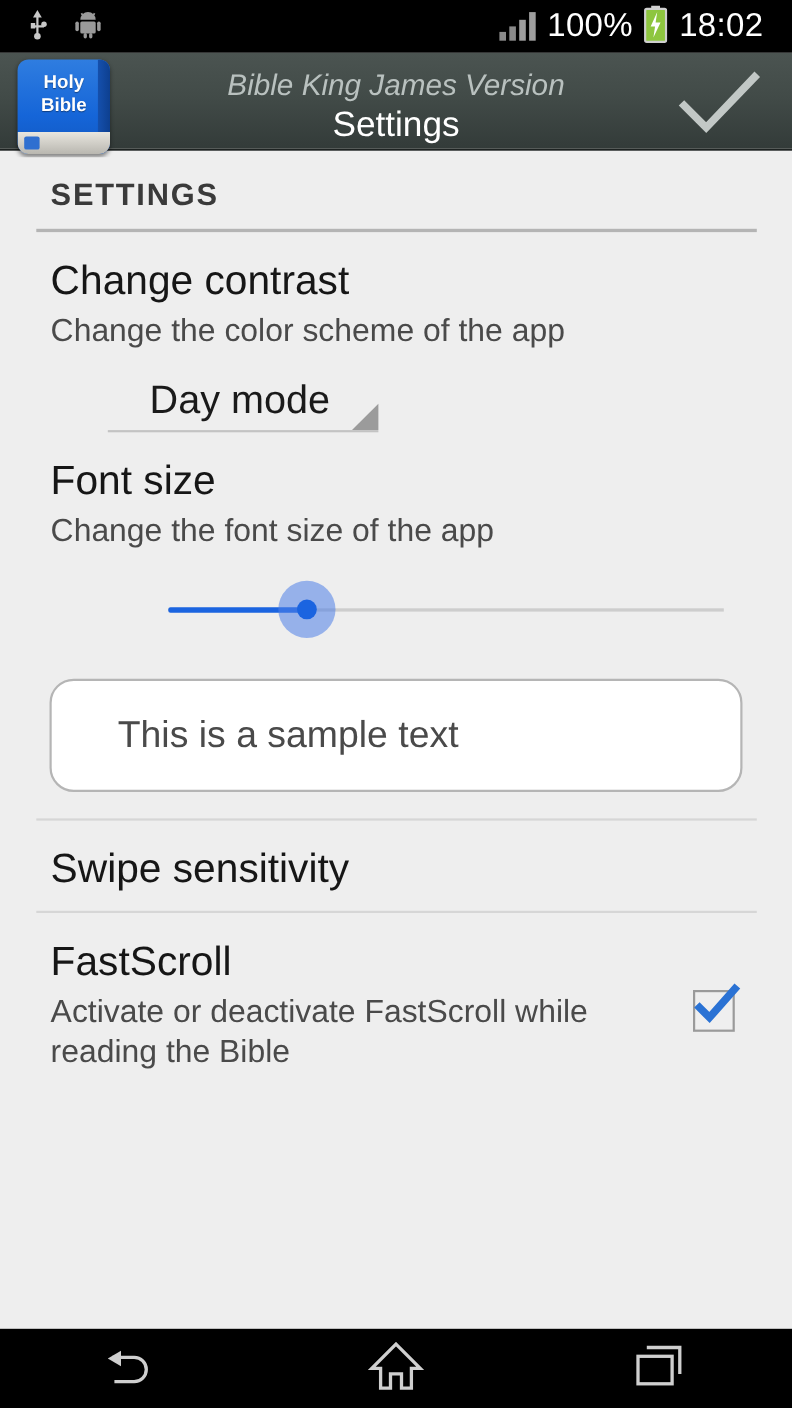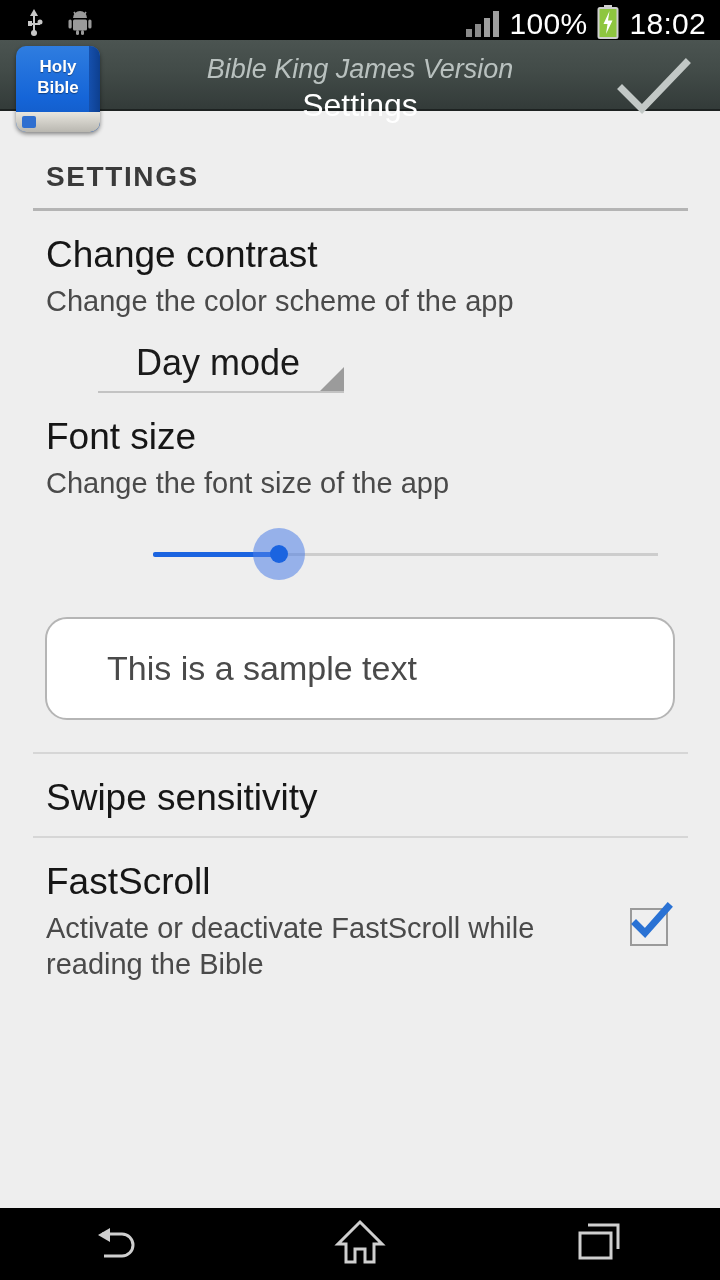--- a/index.html
+++ b/index.html
@@ -11,32 +11,32 @@
     overflow:hidden;
     position:relative;
   }
 
   
   #status-bar{
     position:absolute; left:0; top:0; width:720px; height:48px;
     background:#000; display:flex; align-items:center;
   }
   #status-left{ display:flex; align-items:center; gap:22px; padding-left:24px; }
-  #status-right{ margin-left:auto; display:flex; align-items:center; gap:10px; padding-right:14px; }
+  #status-right{ margin-left:auto; display:flex; align-items:center; gap:10px; padding-right:26px; }
   .sb-text{ color:#fff; font-size:30px; letter-spacing:0.3px; line-height:1; }
   #signal-icon{ display:flex; align-items:flex-end; gap:3px; height:26px; }
   #signal-icon i{ display:block; width:6px; background:#8a8a8a; }
   #signal-icon i:nth-child(1){ height:8px; }
   #signal-icon i:nth-child(2){ height:13px; }
   #signal-icon i:nth-child(3){ height:19px; background:#9e9e9e; }
   #signal-icon i:nth-child(4){ height:26px; background:#9e9e9e; }
 
   
   #action-bar{
-    position:absolute; left:0; top:40px; width:720px; height:71px;
+    position:absolute; left:0; top:48px; width:720px; height:89px;
     background:linear-gradient(to bottom,#4b5451 0%,#424b48 45%,#333b39 100%);
     border-bottom:2px solid #1d2221;
   }
   #app-icon{
     position:absolute; left:16px; top:6px; width:84px; height:86px;
     border-radius:10px; overflow:hidden;
     background:linear-gradient(to bottom,#2f7de0 0%,#1565d8 60%,#1157c0 100%);
     box-shadow:0 2px 4px rgba(0,0,0,.45);
   }
   #app-icon .spine{ position:absolute; right:0; top:0; width:11px; height:100%;
@@ -79,21 +79,21 @@
     border-radius:50%; background:#1b64e0; }
 
   
   .spinner{ position:relative; margin:22px 0 0 52px; display:inline-block; min-width:228px; }
   .spinner .val{ color:#1a1a1a; font-size:36px; line-height:44px; padding:0 44px 6px 38px; display:block; }
   .spinner .rule{ height:2px; background:#c3c3c3; width:100%; }
   .spinner .arrow{ position:absolute; right:0; bottom:2px; width:0; height:0;
     border-left:24px solid transparent; border-bottom:24px solid #9b9b9b; }
 
   
-  #sample-text-box{ margin:22px 45px 8px 45px; height:103px; background:#ffffff;
+  #sample-text-box{ margin:22px 45px 0 45px; height:103px; background:#ffffff;
     border:2px solid #b5b5b5; border-radius:22px; display:flex; align-items:center; }
   #sample-text-box .txt{ color:#4a4a4a; font-size:34px; padding-left:60px; }
 
   
   #fastscroll-checkbox{ position:absolute; right:46px; top:64px; width:48px; height:48px; }
   #fastscroll-checkbox .box{ position:absolute; left:4px; top:6px; width:38px; height:38px;
     border:2px solid #9a9a9a; background:#efefef; }
   #fastscroll-checkbox svg{ position:absolute; left:0; top:-4px; }
 
   .gap-24{ height:24px; } .gap-16{ height:16px; }

